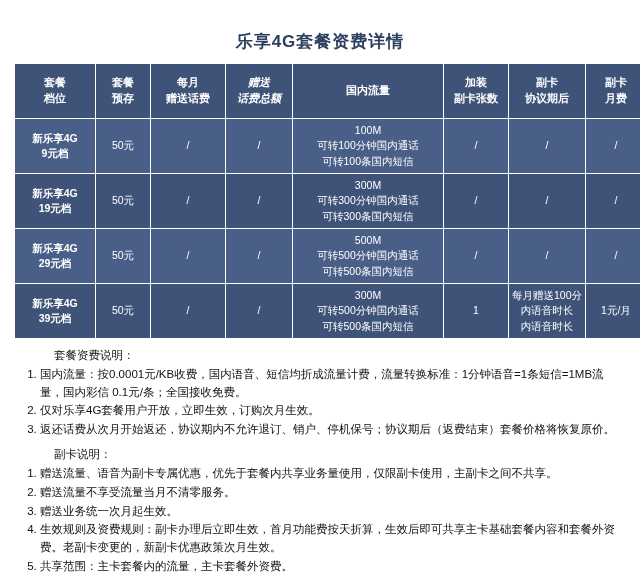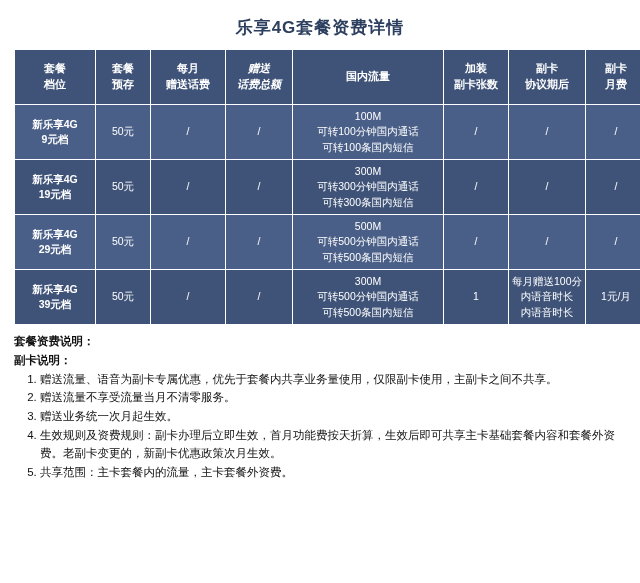--- a/index.html
+++ b/index.html
@@ -12,21 +12,21 @@
     background: #ffffff;
     font-family: "Liberation Sans", "DejaVu Sans", sans-serif;
     color: #1b1b1b;
     overflow: hidden;
   }
   .page {
     width: 640px;
     height: 583px;
     position: relative;
     box-sizing: border-box;
-    padding: 4px 14px;
+    padding: 18px 14px;
   }
   .title {
     text-align: center;
     font-size: 17px;
     font-weight: bold;
     color: #2d3f5e;
     letter-spacing: 1px;
     padding: 12px 0 10px 0;
   }
   table.plan {
@@ -66,22 +66,23 @@
   .cellline {
     display: block;
   }
   .notes {
     margin-top: 8px;
     font-size: 11.5px;
     line-height: 1.55;
     color: #111111;
   }
   .notes-head {
-    font-weight: bold;
+    font-weight: normal;
     margin-bottom: 1px;
+    margin-left: 40px;
   }
   ol.notes-list {
     margin: 0 0 6px 0;
     padding-left: 26px;
   }
   ol.notes-list li {
     margin: 0;
     padding: 0 0 1px 0;
   }
 </style>
@@ -199,20 +200,25 @@
           <span class="cellline">内语音时长</span>
           <span class="cellline">内语音时长</span>
         </td>
         <td>1元/月</td>
       </tr>
     </tbody>
   </table>
 
   <div class="notes">
     <div class="notes-head">套餐资费说明：</div>
+    <ol class="notes-list">
+      <li>国内流量：按0.0001元/KB收费，国内语音、短信均折成流量计费，流量转换标准：1分钟语音=1条短信=1MB流量，国内彩信 0.1元/条；全国接收免费。</li>
+      <li>仅对乐享4G套餐用户开放，立即生效，订购次月生效。</li>
+      <li>返还话费从次月开始返还，协议期内不允许退订、销户、停机保号；协议期后（返费结束）套餐价格将恢复原价。</li>
+    </ol>
     <div class="notes-head">副卡说明：</div>
     <ol class="notes-list">
       <li>赠送流量、语音为副卡专属优惠，优先于套餐内共享业务量使用，仅限副卡使用，主副卡之间不共享。</li>
       <li>赠送流量不享受流量当月不清零服务。</li>
       <li>赠送业务统一次月起生效。</li>
       <li>生效规则及资费规则：副卡办理后立即生效，首月功能费按天折算，生效后即可共享主卡基础套餐内容和套餐外资费。老副卡变更的，新副卡优惠政策次月生效。</li>
       <li>共享范围：主卡套餐内的流量，主卡套餐外资费。</li>
     </ol>
   </div>
 

